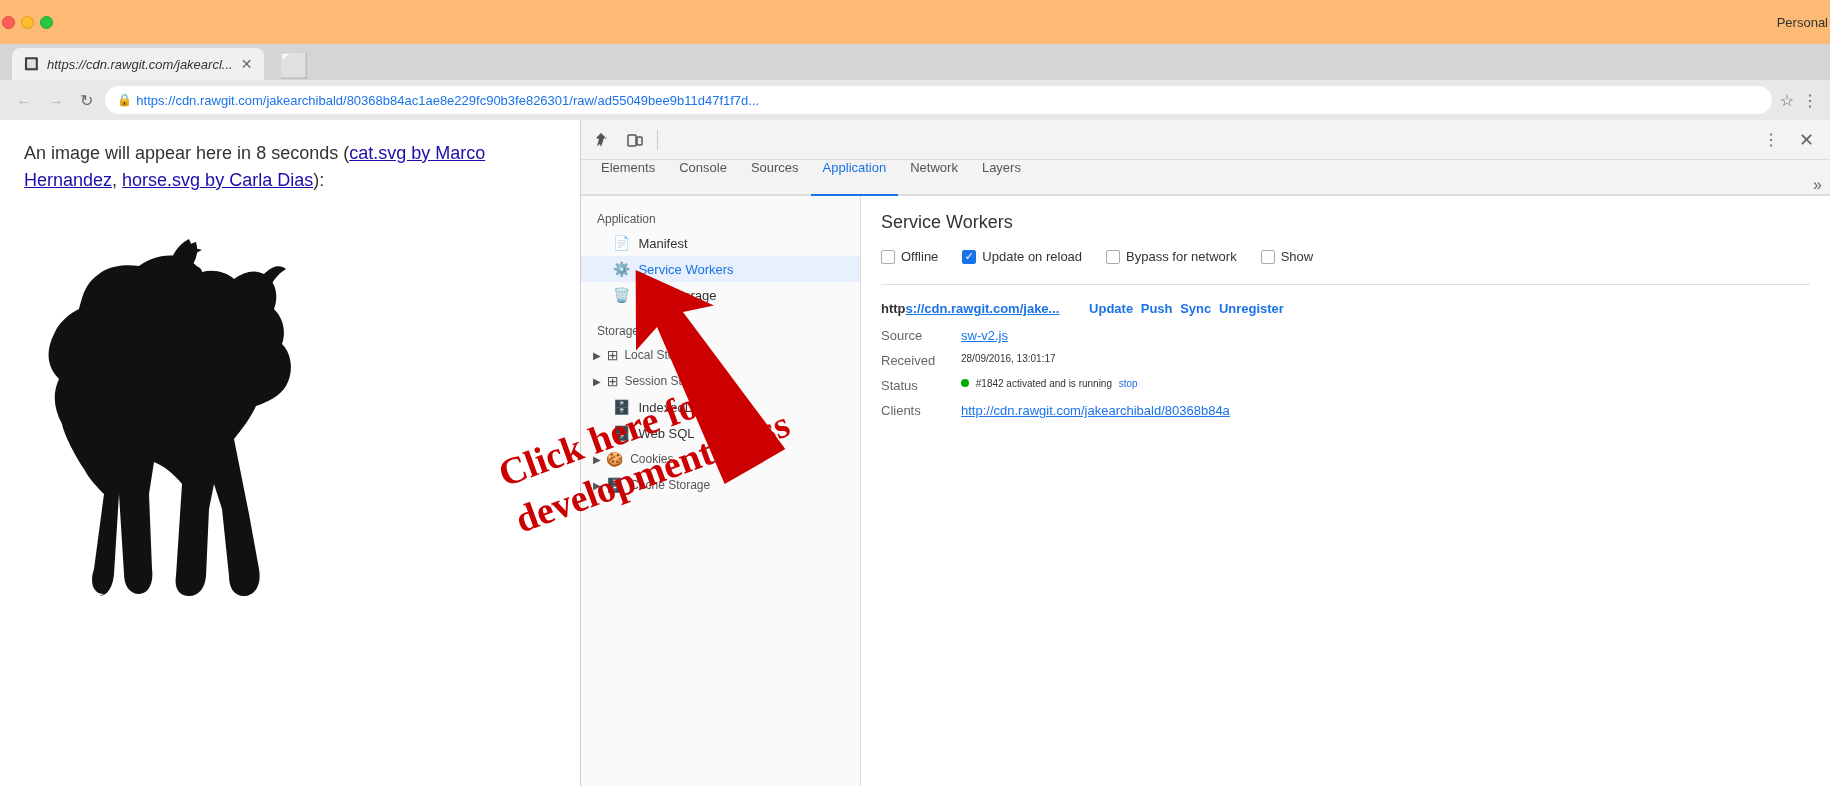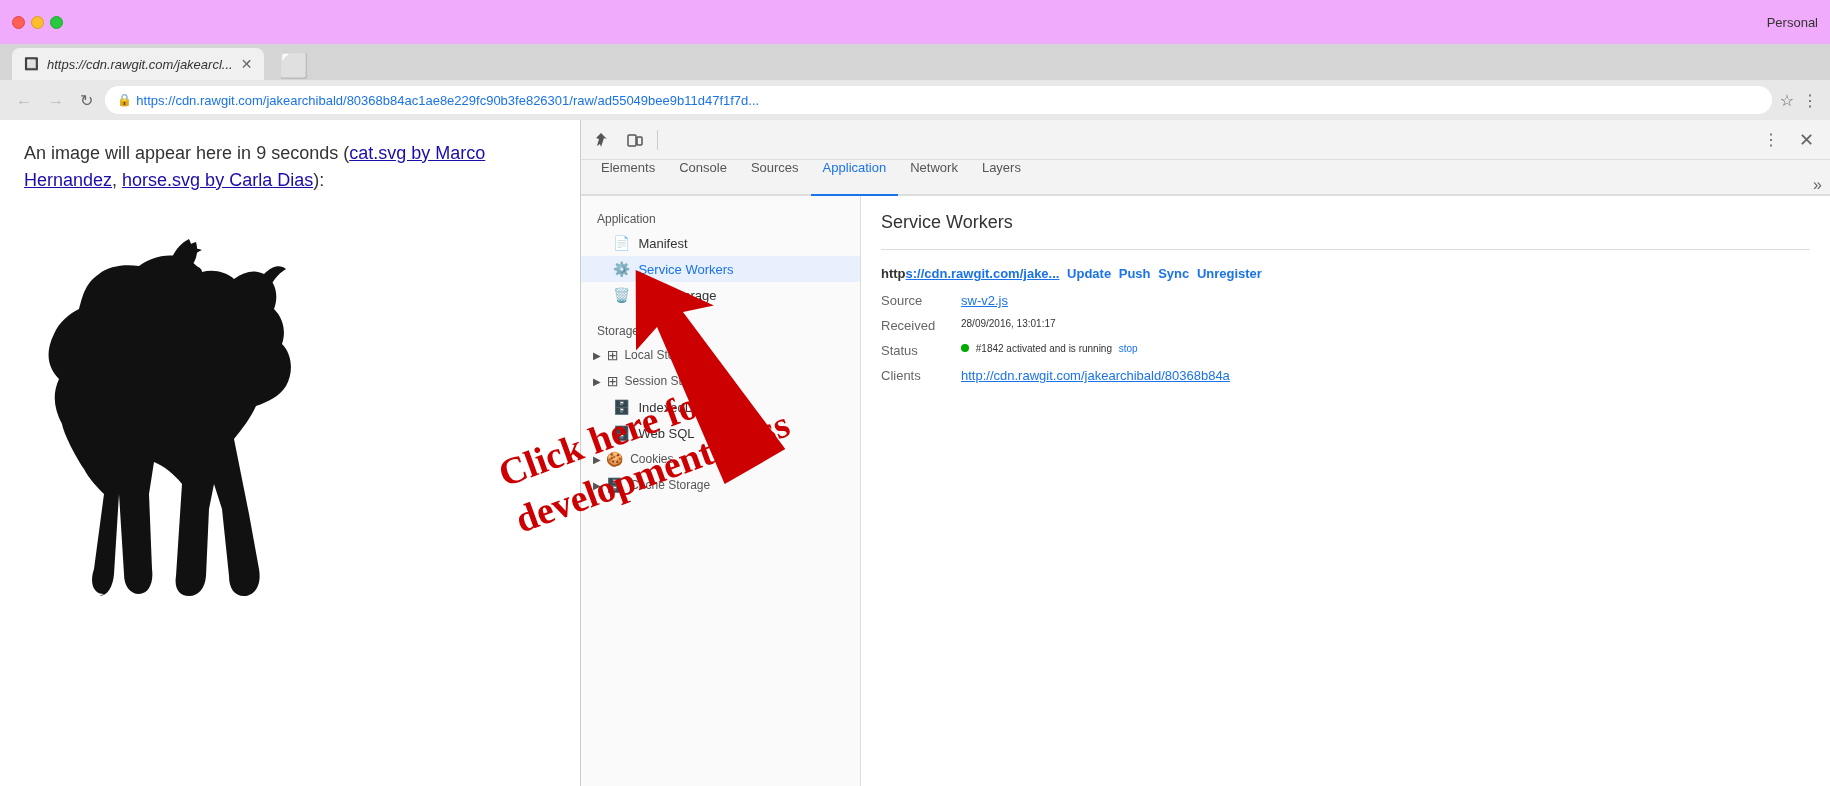--- a/index.html
+++ b/index.html
@@ -1,20 +1,20 @@
 <!DOCTYPE html>
 <html><head>
   <meta charset="utf-8">
   <style>
     * { margin: 0; padding: 0; box-sizing: border-box; }
     body { font-family: -apple-system, 'Helvetica Neue', Arial, sans-serif; background: #f0f0f0; width: 1830px; height: 786px; overflow: hidden; }
 
     
     .browser-chrome { background: #e8e8e8; }
-    .title-bar { display: flex; align-items: center; padding: 8px 12px; gap: 8px; background: #f0abfc; height: 44px; }
+    .title-bar { display: flex; align-items: center; padding: 8px 2px; gap: 8px; background: #fdba74; height: 44px; }
     .traffic-lights { display: flex; gap: 6px; }
     .traffic-light { width: 13px; height: 13px; border-radius: 50%; }
     .tl-red { background: #ff5f57; border: 1px solid #e0443e; }
     .tl-yellow { background: #febc2e; border: 1px solid #d4a017; }
     .tl-green { background: #28c840; border: 1px solid #1aab29; }
 
     .tab-bar { display: flex; align-items: flex-end; padding: 0 12px; background: #d5d5d5; height: 36px; }
     .tab { display: flex; align-items: center; gap: 8px; background: #f0f0f0; border-radius: 8px 8px 0 0; padding: 6px 12px; font-size: 13px; color: #333; height: 32px; min-width: 200px; }
     .tab-favicon { font-size: 12px; color: #666; }
     .tab-title { flex: 1; overflow: hidden; text-overflow: ellipsis; white-space: nowrap; font-size: 13px; font-style: italic; }
@@ -122,21 +122,21 @@
       <span class="addr-btn">☆</span>
       <span class="addr-btn">⋮</span>
     </div>
   </div>
 </div>
 
 <div class="main-content" style="position:relative;">
 
   <div class="page-content">
     <p class="page-text">
-      <span>An image will appear here in 9 seconds (</span><a class="page-link">cat.svg by Marco Hernandez</a><span>, </span><a class="page-link">horse.svg by Carla Dias</a><span>):</span>
+      <span>An image will appear here in 8 seconds (</span><a class="page-link">cat.svg by Marco Hernandez</a><span>, </span><a class="page-link">horse.svg by Carla Dias</a><span>):</span>
     </p>
 
     <div class="horse-image">
       <svg viewBox="0 0 300 400" width="300" height="400" xmlns="http://www.w3.org/2000/svg">
         <path d="M 80 380 C 70 380 65 370 70 355 L 80 280 C 75 275 65 265 60 255 C 50 240 40 220 38 210 C 30 195 28 180 35 165 C 25 155 20 140 30 120 C 35 108 45 100 55 95 C 58 85 60 70 75 60 C 85 52 100 50 115 52 C 125 45 138 40 152 42 C 165 44 172 50 178 58 C 190 55 202 58 210 65 C 220 58 230 55 240 60 C 252 67 255 82 250 95 C 260 105 262 118 258 130 C 268 140 270 158 262 172 C 256 182 244 188 232 192 C 226 205 218 215 210 225 L 225 300 L 235 355 C 238 372 230 382 220 382 C 210 382 205 374 205 362 L 198 295 L 190 270 L 185 295 L 182 362 C 181 374 175 382 165 382 C 155 382 150 374 152 362 L 158 270 C 150 260 140 252 130 248 L 125 280 L 128 355 C 130 370 124 380 115 380 C 106 380 100 372 100 360 L 95 280 L 90 360 C 89 372 84 382 75 382 Z M 55 95 C 60 88 68 82 78 80 C 72 90 68 100 72 110 Z M 152 42 C 158 35 168 32 178 36 C 170 40 162 45 158 55 Z M 240 60 C 248 52 256 50 262 55 C 254 60 248 67 246 75 Z" fill="#111"></path>
         <ellipse cx="170" cy="58" rx="8" ry="6" fill="#111"></ellipse>
         <path d="M 145 52 C 148 40 155 30 165 25 C 170 35 170 45 165 52 Z" fill="#111"></path>
         <path d="M 158 55 C 155 42 162 30 172 28 C 175 38 172 48 165 55 Z" fill="#111"></path>
       </svg>
     </div>
@@ -251,25 +251,43 @@
             <span class="sidebar-arrow">▶</span>
             <span style="font-size:14px;">🗄️</span>
             <span>Cache Storage</span>
           </div>
         </div>
       </div>
 
       <div class="dt-main">
         <div class="panel-title">Service Workers</div>
 
+        <div class="sw-options">
+          <div class="sw-option">
+            <div class="checkbox"></div>
+            <span>Offline</span>
+          </div>
+          <div class="sw-option">
+            <div class="checkbox checked">✓</div>
+            <span>Update on reload</span>
+          </div>
+          <div class="sw-option">
+            <div class="checkbox"></div>
+            <span>Bypass for network</span>
+          </div>
+          <div class="sw-option">
+            <div class="checkbox"></div>
+            <span>Show</span>
+          </div>
+        </div>
 
         <div class="sw-worker">
           <div class="sw-worker-url">
             <span>http</span><a class="sw-url-link">s://cdn.rawgit.com/jake...</a>
-            <span style="margin-left: 0;">
+            <span style="margin-left: 22px;">
               <a class="sw-action-link">Update</a>
               <a class="sw-action-link">Push</a>
               <a class="sw-action-link">Sync</a>
               <a class="sw-action-link">Unregister</a>
             </span>
           </div>
           <div class="sw-detail-row">
             <span class="sw-detail-label">Source</span>
             <a class="sw-url-link">sw-v2.js</a>
           </div>

